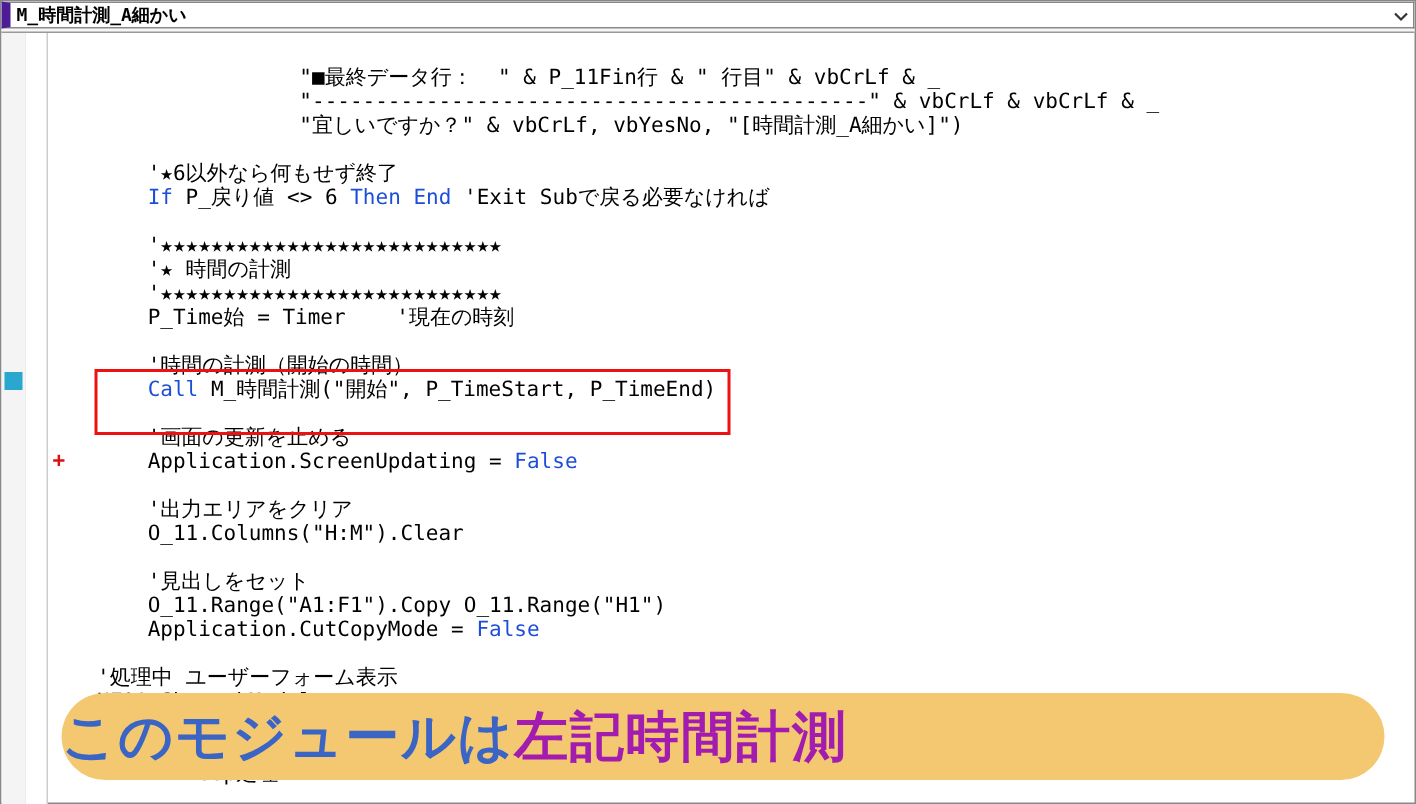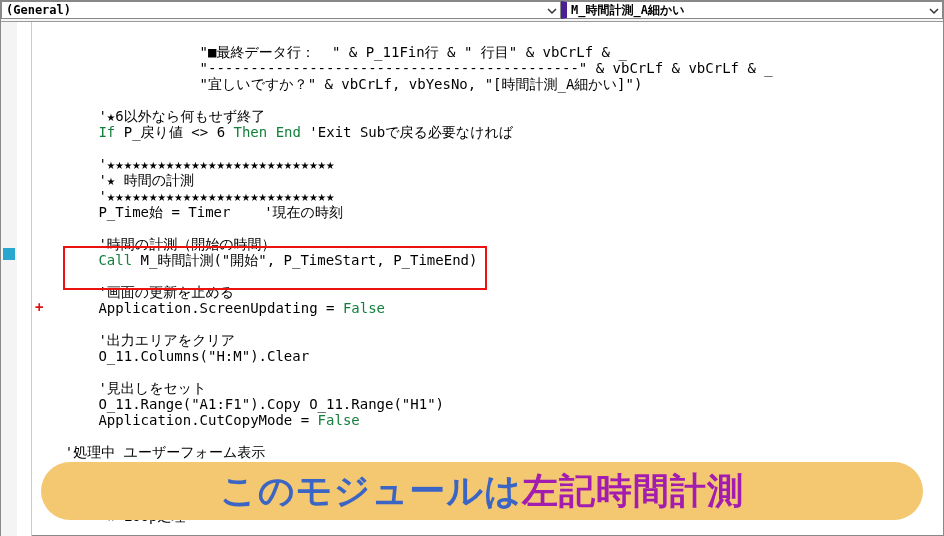--- a/index.html
+++ b/index.html
@@ -11,39 +11,31 @@
 .dd1{width:560px}
 .dd2{flex:1;border-left:6px solid #4c1d95}
 .body{position:relative;height:516px}
 .gutter{position:absolute;left:0;top:0;width:16px;height:100%;background:#f4f4f4;border-right:1px solid #bbb}
 .margin{position:absolute;left:16px;top:0;width:14px;height:100%;background:#fff;border-right:1px solid #ccc}
 .bp{position:absolute;left:2px;width:12px;height:12px;background:#2aa7cf}
 .plus{position:absolute;left:18px;color:#d11;font-weight:bold;font-size:14px;line-height:14px}
 .code{position:absolute;left:30px;top:6px;right:4px;font-size:14px;line-height:16px;white-space:pre}
 .c0{color:#000}
 .cg{color:#000000}
-.cb{color:#15803d}
+.cb{color:#1d4ed8}
 .rbox{position:absolute;border:2px solid #e11}
-.overlay{position:absolute;left:40px;right:20px;top:440px;height:58px;background:#f4c771;border-radius:30px;display:flex;align-items:center;justify-content:center;font-size:36px;font-weight:bold;font-family:Liberation Sans, sans-serif;letter-spacing:1px}
+.overlay{position:absolute;left:40px;right:20px;top:440px;height:58px;background:#f4c771;border-radius:30px;display:flex;align-items:center;font-size:36px;font-weight:bold;font-family:Liberation Sans, sans-serif;letter-spacing:1px}
 .ovA{color:#3b65c4}
 .ovB{color:#a21caf}
 </style>
 </head>
 <body>
 
 <div class="frame">
   <div class="toolbar">
-    <div class="dd dd1">
-      <span>(General)</span>
-      <span class="arrow">
-          <svg viewBox="0 0 10 10">
-            <path d="M1 3 L5 7 L9 3" fill="none" stroke="#333" stroke-width="1.5"></path>
-          </svg>
-        </span>
-    </div>
     <div class="dd dd2">
       <span>M_時間計測_A細かい</span>
       <span class="arrow">
           <svg viewBox="0 0 10 10">
             <path d="M1 3 L5 7 L9 3" fill="none" stroke="#333" stroke-width="1.5"></path>
           </svg>
         </span>
     </div>
   </div>
 

